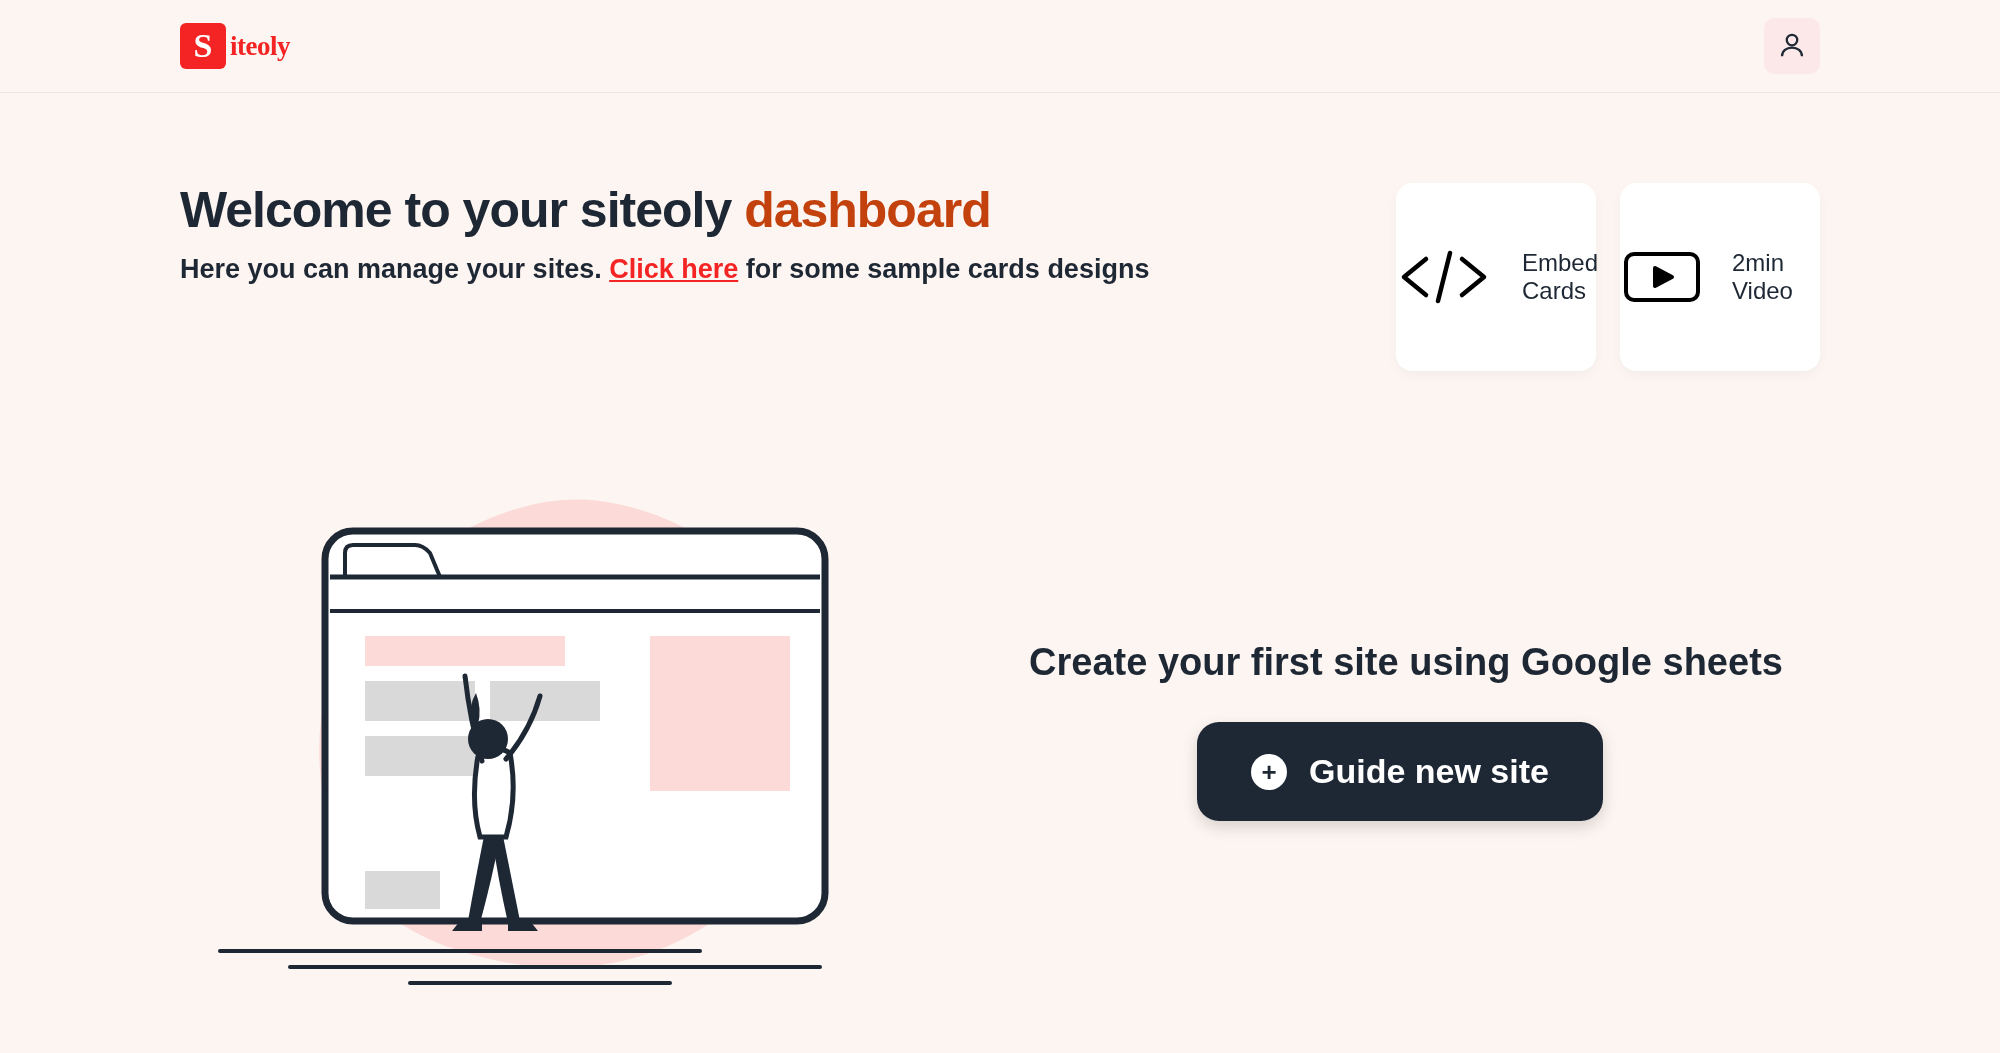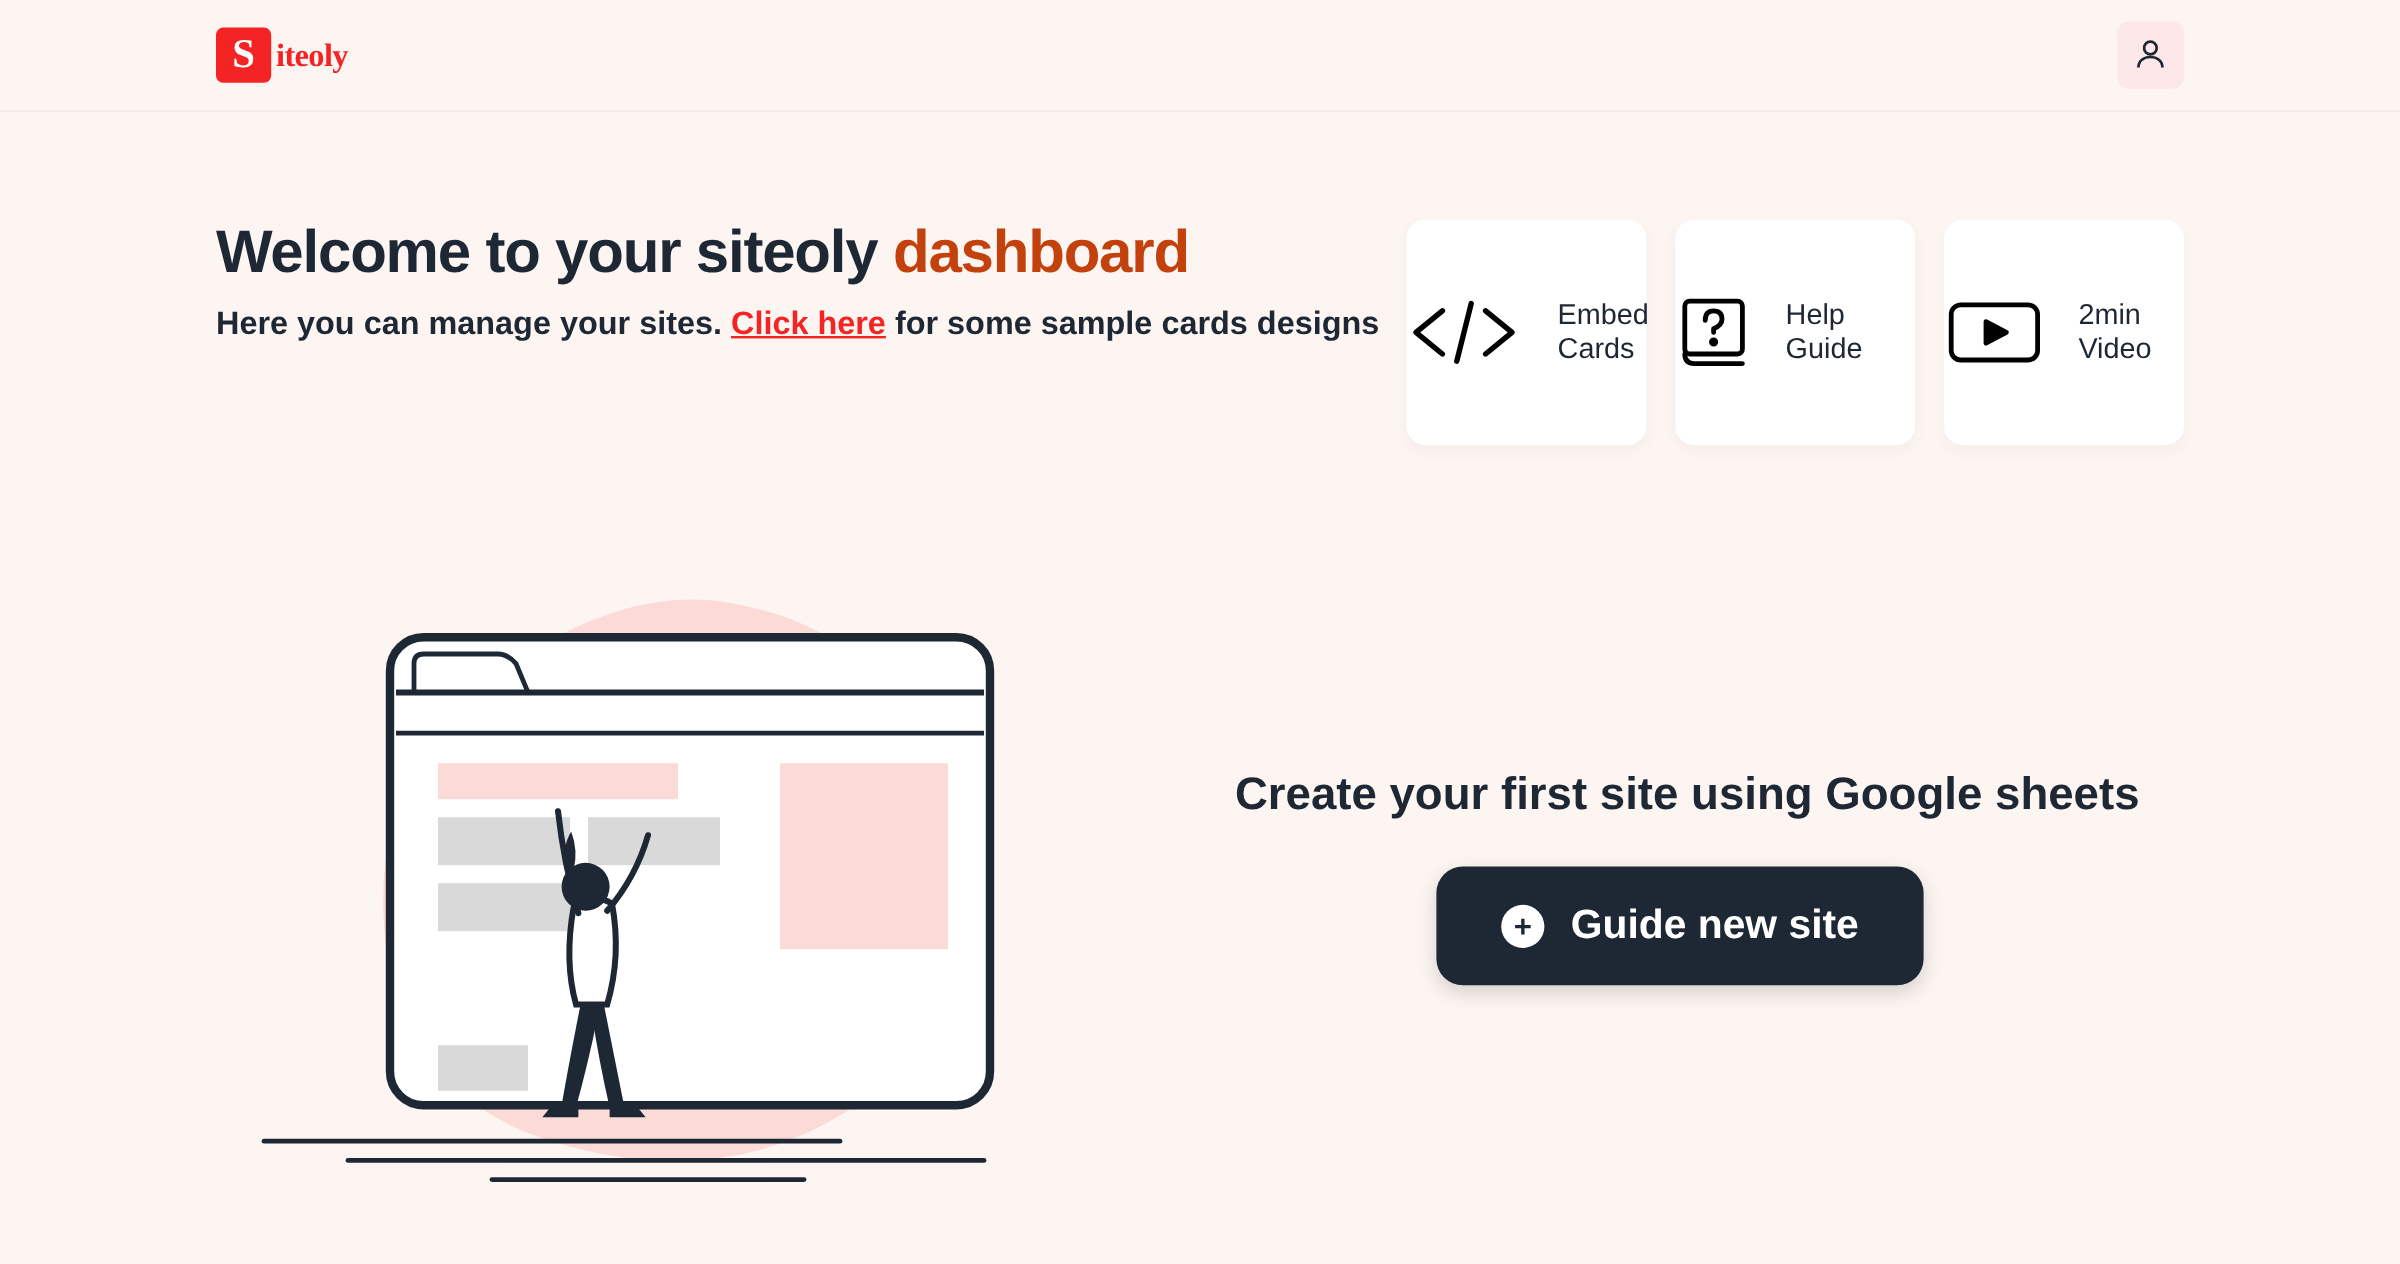--- a/index.html
+++ b/index.html
@@ -203,31 +203,20 @@
         <div class="card-icon">
           <svg width="100" height="56" viewBox="0 0 100 56" fill="none" stroke="#000" stroke-width="4.5" stroke-linecap="round" stroke-linejoin="round">
             <path d="M32 10 L10 28 L32 46"></path>
             <path d="M68 10 L90 28 L68 46"></path>
             <path d="M56 4 L44 52"></path>
           </svg>
         </div>
         <span class="card-label">Embed Cards</span>
       </div>
 
-      <div class="card">
-        <div class="card-icon">
-          <svg width="64" height="64" viewBox="0 0 64 64" fill="none" stroke="#000" stroke-width="4" stroke-linecap="round" stroke-linejoin="round">
-            <rect x="8" y="6" width="48" height="44" rx="4"></rect>
-            <path d="M8 50 Q8 58 16 58 L56 58"></path>
-            <path d="M25 22 q0-8 7-8 q7 0 7 7 q0 5-7 8 v3"></path>
-            <circle cx="32" cy="40" r="1.8" fill="#000"></circle>
-          </svg>
-        </div>
-        <span class="card-label">Help Guide</span>
-      </div>
 
       <div class="card">
         <div class="card-icon">
           <svg width="84" height="58" viewBox="0 0 84 58" fill="none" stroke="#000" stroke-width="4" stroke-linecap="round" stroke-linejoin="round">
             <rect x="6" y="6" width="72" height="46" rx="8"></rect>
             <path d="M35 20 L52 29 L35 38 Z" fill="#000"></path>
           </svg>
         </div>
         <span class="card-label">2min Video</span>
       </div>

